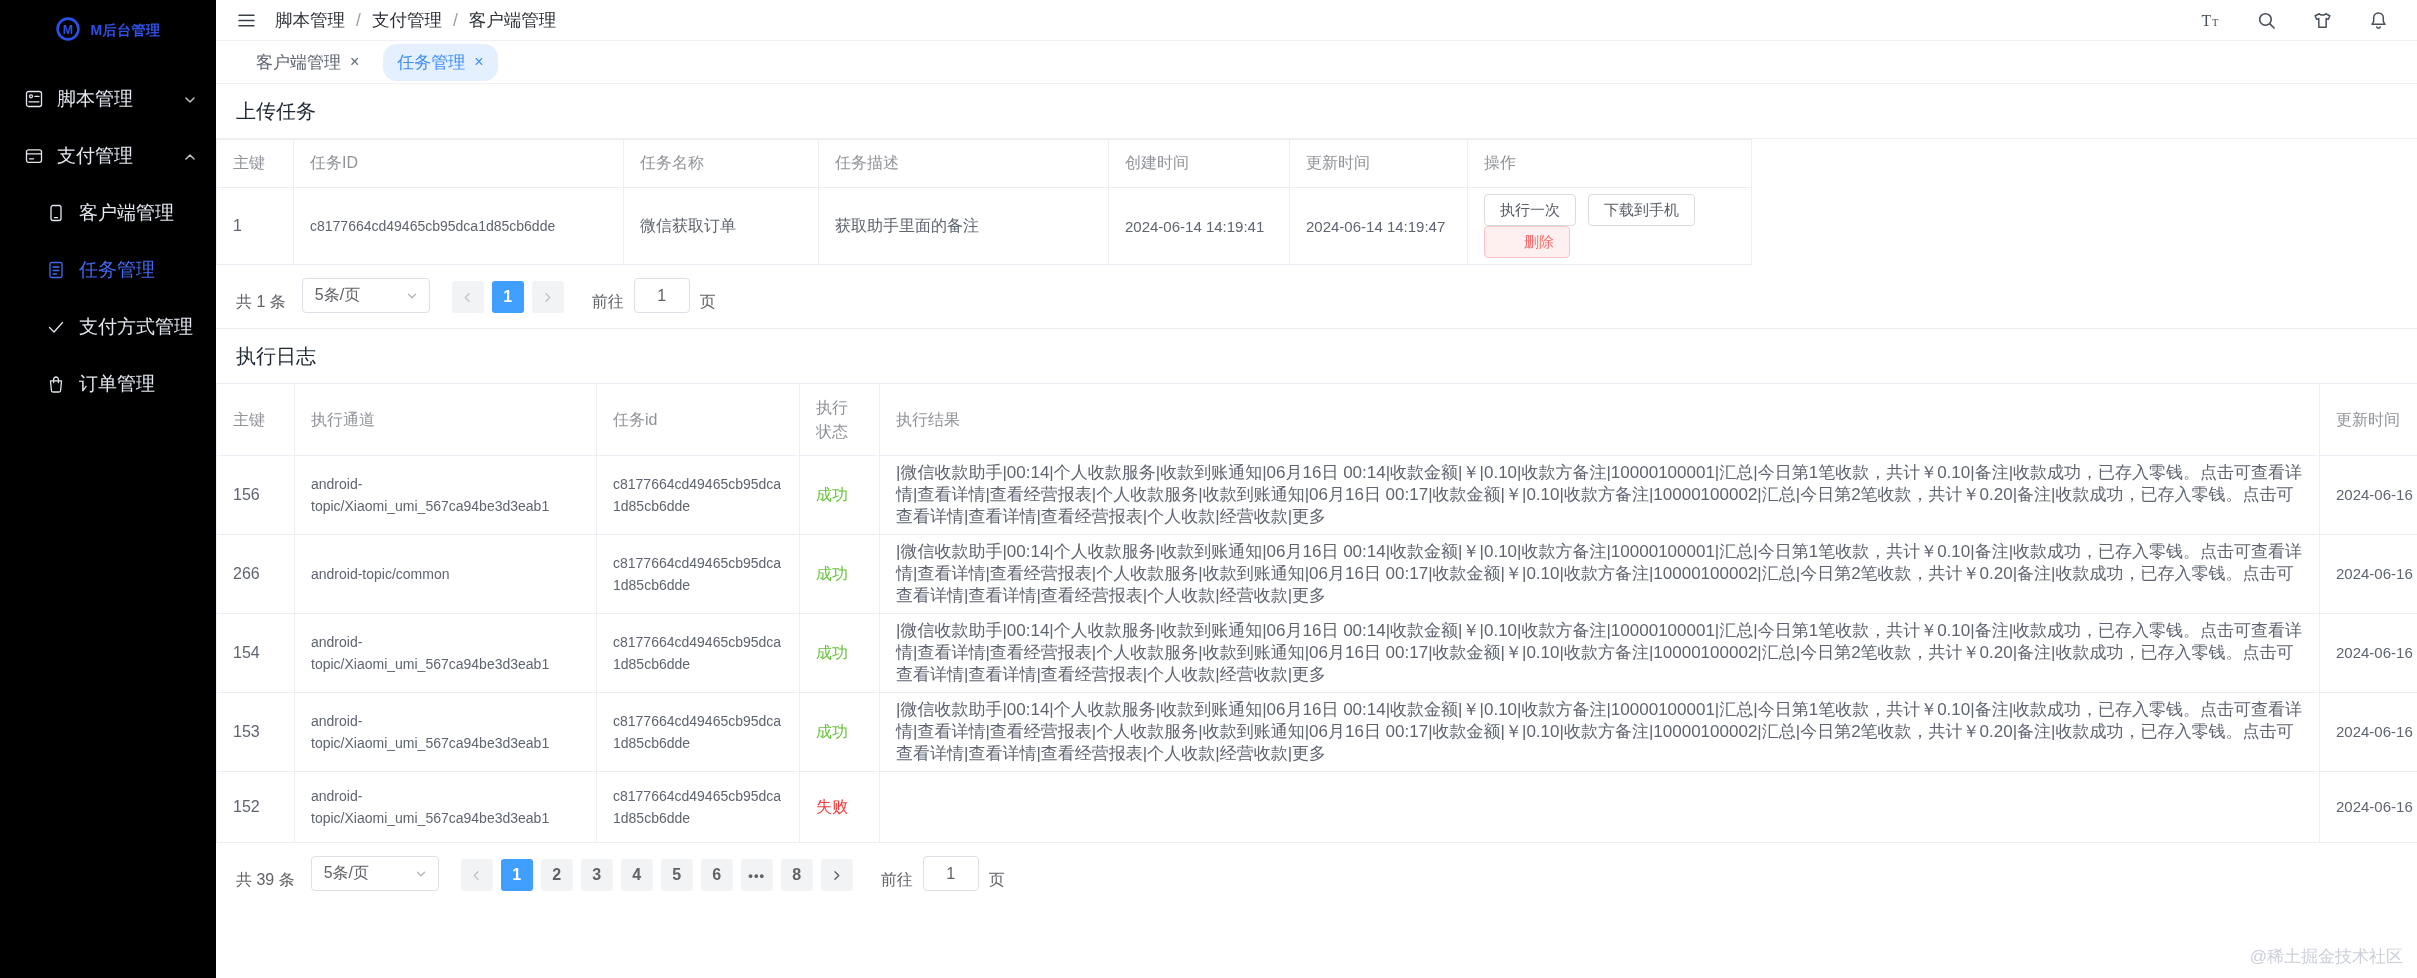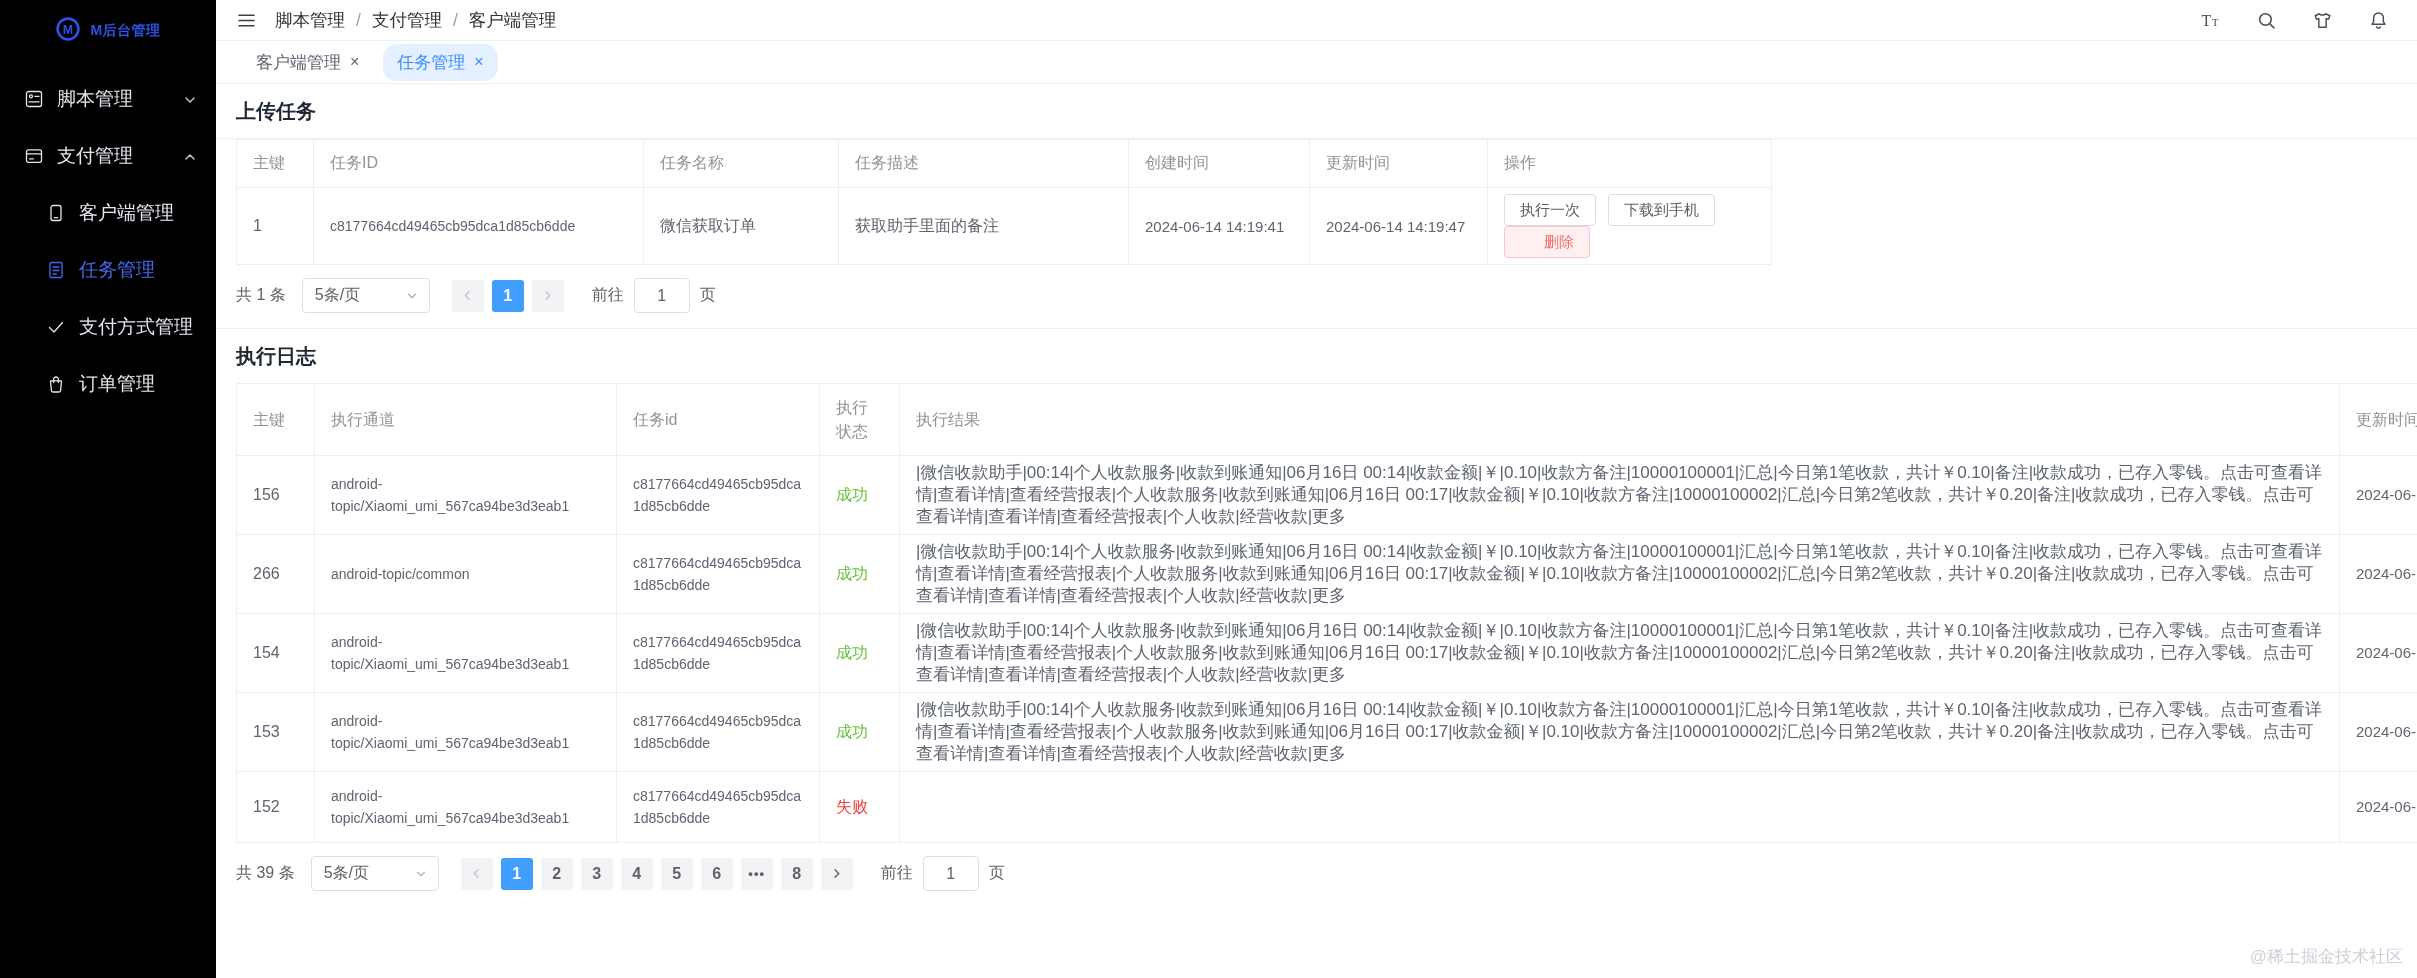--- a/index.html
+++ b/index.html
@@ -39,24 +39,24 @@
   .tb-icon { width: 21px; height: 21px; display: inline-flex; cursor: pointer; }
   .tb-icon svg { width: 21px; height: 21px; }
 
   .tabbar { height: 43px; display: flex; align-items: center; padding-left: 26px; gap: 10px; border-bottom: 1px solid #f0f0f0; background: #fff; }
   .tab { display: inline-flex; align-items: center; gap: 9px; font-size: 17px; color: #5f6672; padding: 7px 14px; border-radius: 14px; cursor: pointer; }
   .tab .tab-close { font-size: 16px; line-height: 1; }
   .tab.active { background: var(--tab-active-bg, #e4f0ff); color: var(--tab-active-text, #3e8df7); }
 
   
   .content { position: relative; flex: 1; background: #fff; overflow: hidden; }
-  .section-title { margin-left: 20px; padding: 14px 0 13px; font-size: 20px; font-weight: 700; color: #1f2733; }
+  .section-title { margin-left: 20px; padding: 14px 0 13px; font-size: 20px; font-weight: 400; color: #1f2733; }
   .divider { height: 1px; background: #efefef; }
 
-  table { border-collapse: collapse; table-layout: fixed; margin-left: 20px; background: #fff; }
+  table { border-collapse: collapse; table-layout: fixed; background: #fff; }
   th, td { border: 1px solid #ebeef5; text-align: left; padding: 6px 16px; }
   th { color: #909399; font-weight: 400; font-size: 16px; }
   td { color: #5e6470; font-size: 16px; }
   #tasks-table { width: 1535px; }
   #tasks-table th { height: 48px; }
   #tasks-table td { height: 49px; }
   #logs-table { width: 2403px; }
   #logs-table th { height: 72px; line-height: 24px; }
   #logs-table td { height: 71px; line-height: 22px; vertical-align: middle; }
   .cell-latin { font-size: 14px; overflow-wrap: break-word; }
@@ -65,21 +65,21 @@
   .cell-date { font-size: 15px; white-space: nowrap; }
   .cell-result { font-size: 17px; line-height: 23px; }
   .status-success { color: var(--success, #67c23a); }
   .status-fail { color: var(--danger, #f03e3e); }
 
   .btn { display: inline-flex; align-items: center; justify-content: center; height: 32px; padding: 0 15px;
          border: 1px solid #d9dce0; border-radius: 4px; background: #fff; color: #595e66; font-size: 15px;
          margin-right: 12px; cursor: pointer; white-space: nowrap; font-family: inherit; }
   .btn.danger { background: var(--delete-btn-bg, #fef0f0); border-color: var(--delete-btn-border, #fbc4c4); color: var(--delete-btn-text, #f56c6c); padding-left: 39px; }
 
-  .pagination { display: flex; align-items: center; margin: 13px 0 15px 20px; font-size: 16px; color: #606266; }
+  .pagination { display: flex; align-items: flex-end; margin: 13px 0 15px 20px; font-size: 16px; color: #606266; }
   .pg-total { margin-right: 16px; white-space: nowrap; }
   .pg-select { width: 128px; height: 35px; border: 1px solid #dcdfe6; border-radius: 4px; display: inline-flex;
                align-items: center; justify-content: space-between; padding: 0 10px 0 12px; cursor: pointer; color: #606266; }
   .pg-select .pg-caret { width: 14px; height: 14px; color: #b0b4bb; display: inline-flex; }
   .pg-select .pg-caret svg { width: 14px; height: 14px; }
   .pg-pages { display: flex; align-items: center; margin: 0 10px 0 18px; }
   .pg-btn { min-width: 32px; height: 32px; margin: 0 4px; border: none; border-radius: 3px; background: #f2f3f5;
             color: #606266; font-size: 16px; font-weight: 600; display: inline-flex; align-items: center; justify-content: center;
             cursor: pointer; font-family: inherit; }
   .pg-btn svg { width: 15px; height: 15px; }

